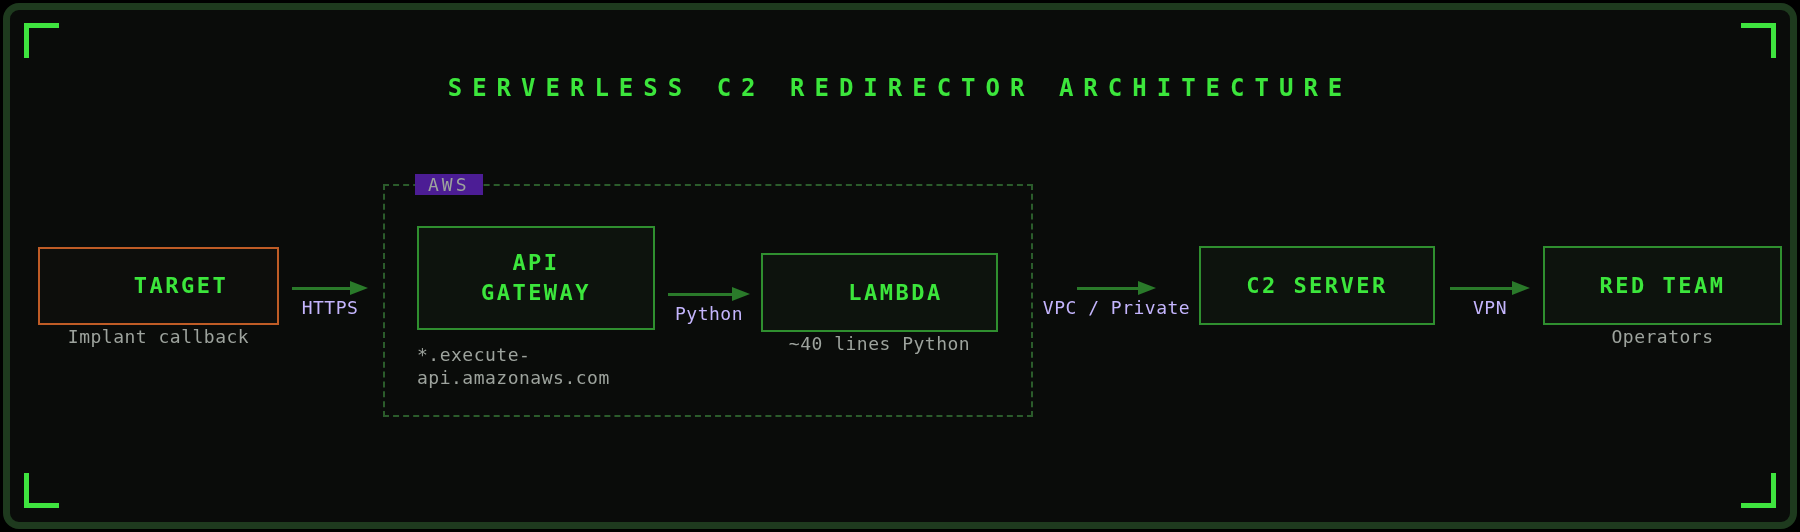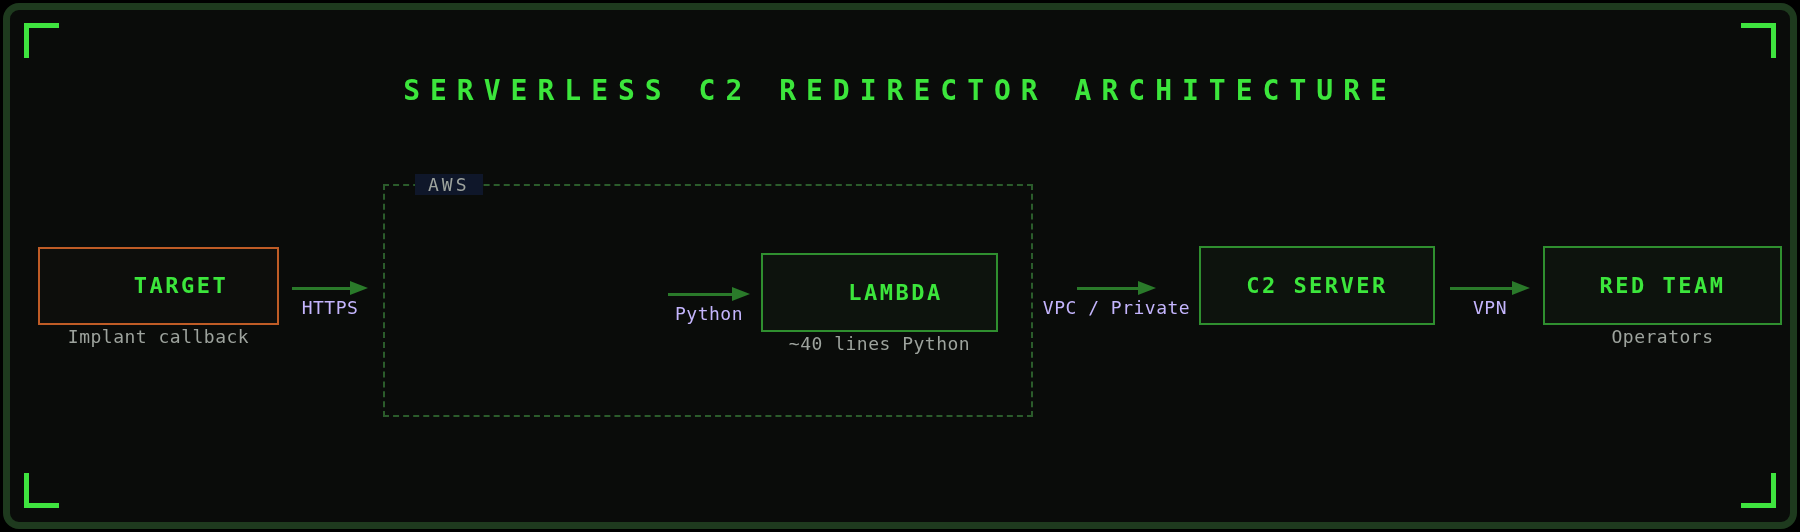--- a/index.html
+++ b/index.html
@@ -20,21 +20,21 @@
   .bracket { position: absolute; width: 30px; height: 30px; }
   .bracket.tl { left: 14px; top: 13px;  border-left: 5px solid #3fe43f; border-top: 5px solid #3fe43f; }
   .bracket.tr { right: 14px; top: 13px; border-right: 5px solid #3fe43f; border-top: 5px solid #3fe43f; }
   .bracket.bl { left: 14px; bottom: 14px;  border-left: 5px solid #3fe43f; border-bottom: 5px solid #3fe43f; }
   .bracket.br { right: 14px; bottom: 14px; border-right: 5px solid #3fe43f; border-bottom: 5px solid #3fe43f; }
 
   .title {
     position: absolute; left: 0; top: 64px; width: 100%;
     text-align: center;
     color: #3ce63c;
-    font-size: 28px; font-weight: bold;
+    font-size: 24px; font-weight: bold;
     letter-spacing: 10px;
     white-space: nowrap;
   }
 
   
   .node { position: absolute; }
   .box {
     box-sizing: border-box;
     width: 100%;
     border: 2px solid #2f8f2f;
@@ -72,21 +72,21 @@
 
   
   .aws-container {
     position: absolute; left: 373px; top: 174px;
     box-sizing: border-box; width: 650px; height: 233px;
     border: 2px dashed #2b5c2b;
   }
   .aws-label {
     position: absolute; top: -12px; left: 30px;
     padding: 0 13px;
-    background: #0f172a;
+    background: #4c1d95;
     color: #9da39d;
     font-size: 18px; letter-spacing: 3px;
   }
 
   
   .arrow { position: absolute; height: 14px; }
   .arrow .shaft {
     position: absolute; left: 0; right: 16px; top: 6px; height: 3px;
     background: #2a7a2a;
   }
@@ -124,20 +124,28 @@
     <div class="aws-label">AWS</div>
   </div>
 
   <div class="node" id="node-target">
     <div class="box">
       <span class="label">TARGET</span>
     </div>
     <div class="sub">Implant callback</div>
   </div>
 
+  <div class="node" id="node-api-gateway">
+    <div class="box">
+      <span class="label">API
+GATEWAY</span>
+    </div>
+    <div class="sub">*.execute-
+api.amazonaws.com</div>
+  </div>
 
   <div class="node" id="node-lambda">
     <div class="box">
       <span class="label">LAMBDA</span>
     </div>
     <div class="sub">~40 lines Python</div>
   </div>
 
   <div class="node" id="node-c2-server">
     <div class="box">

